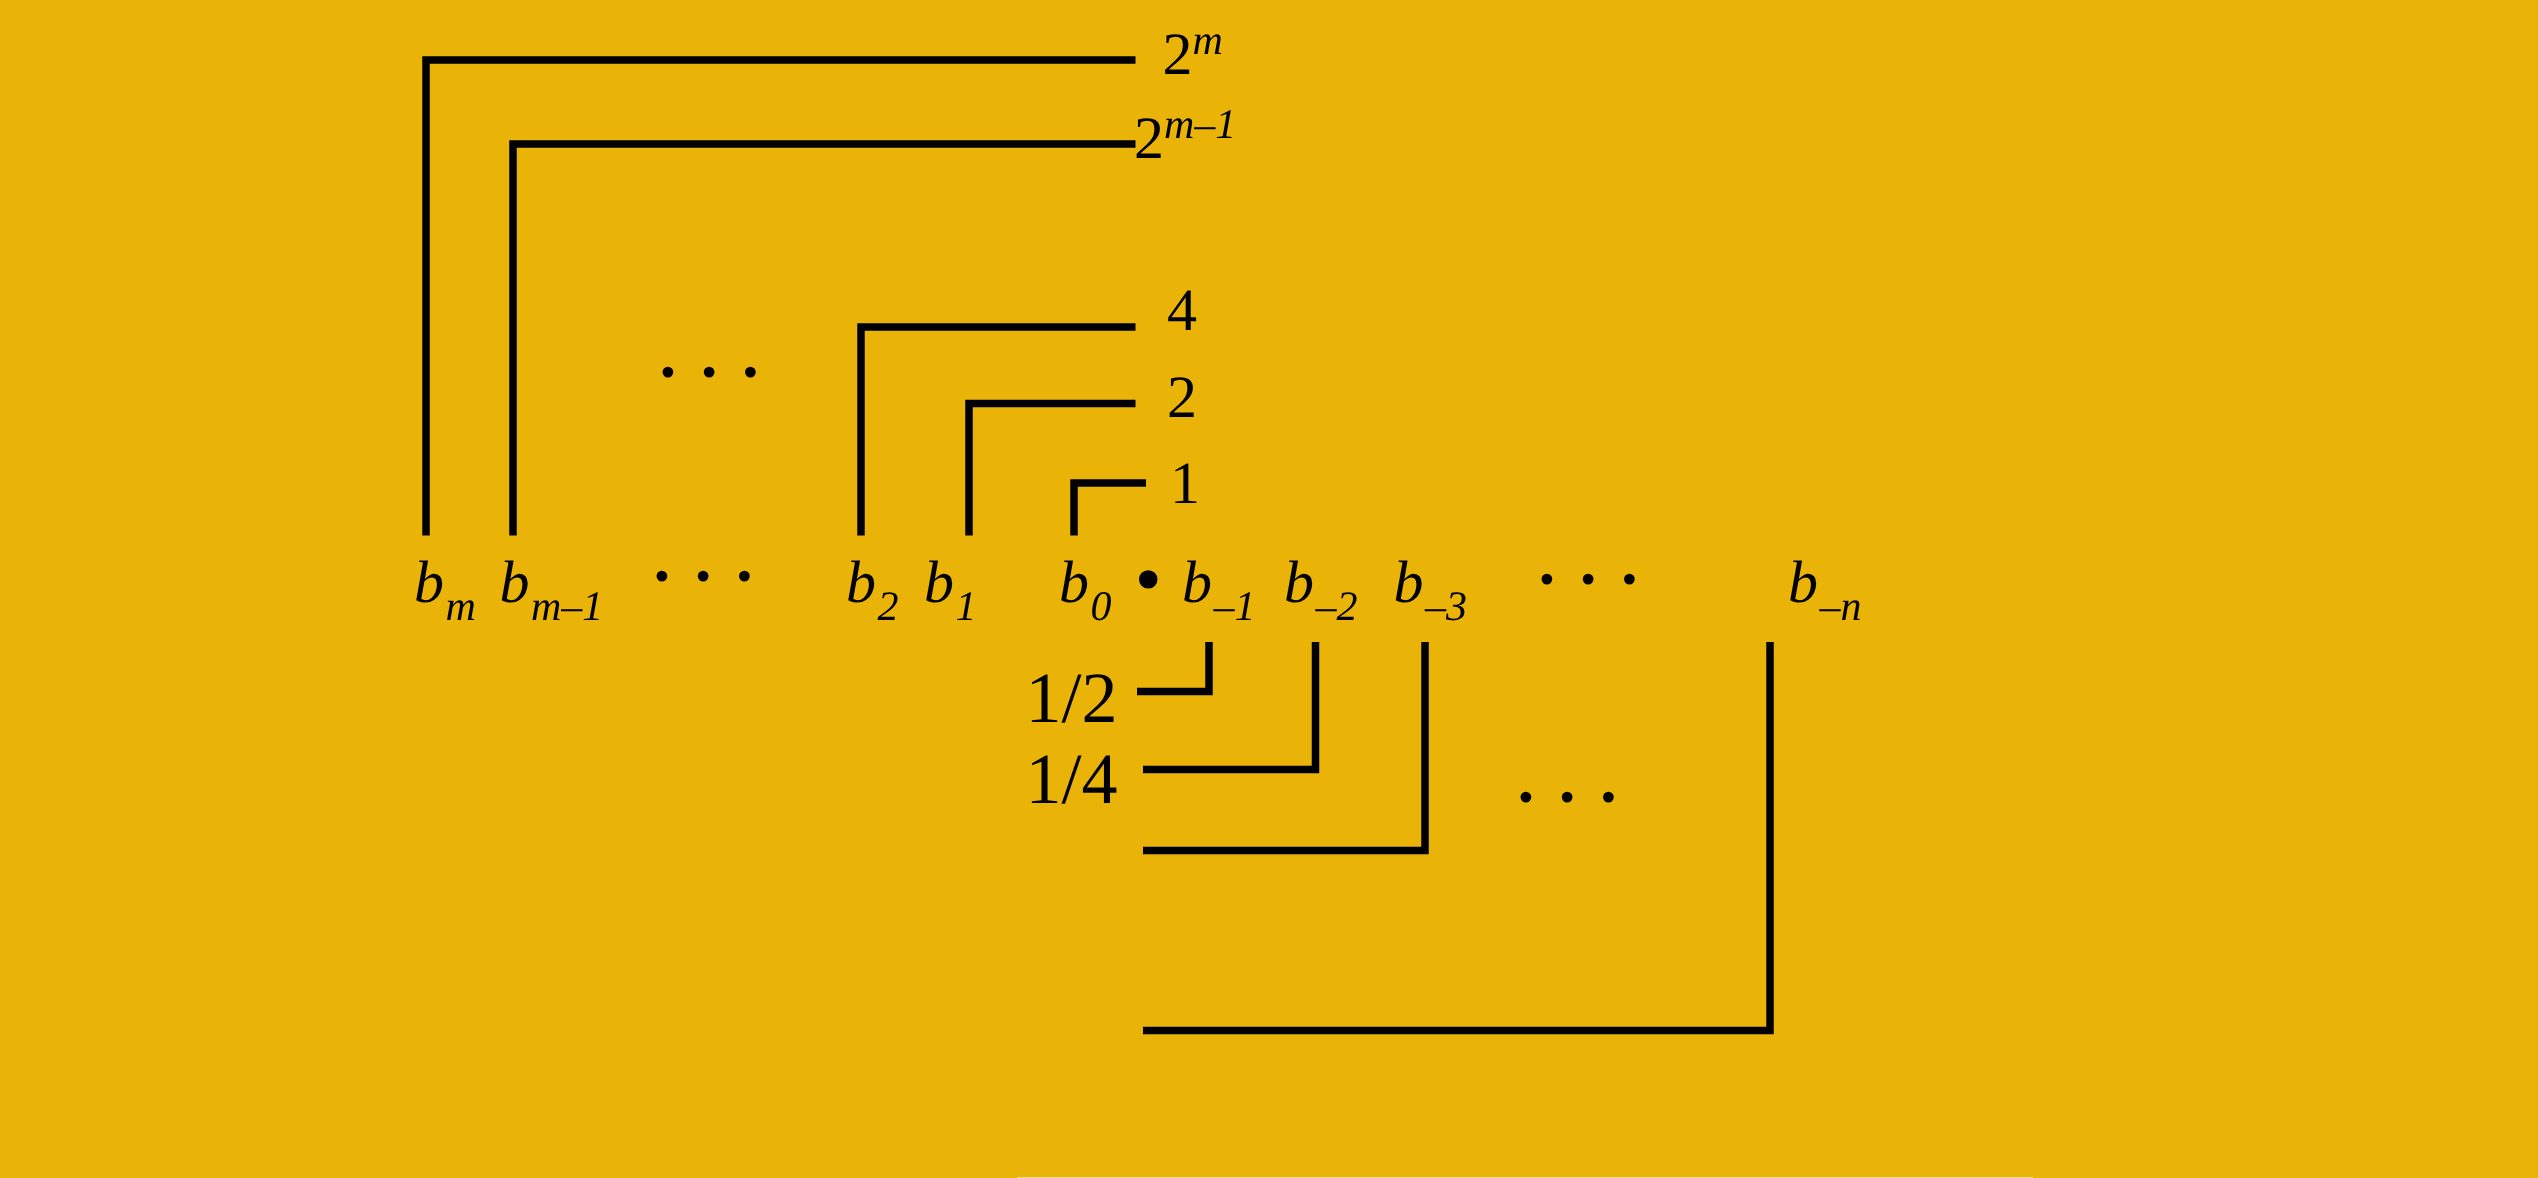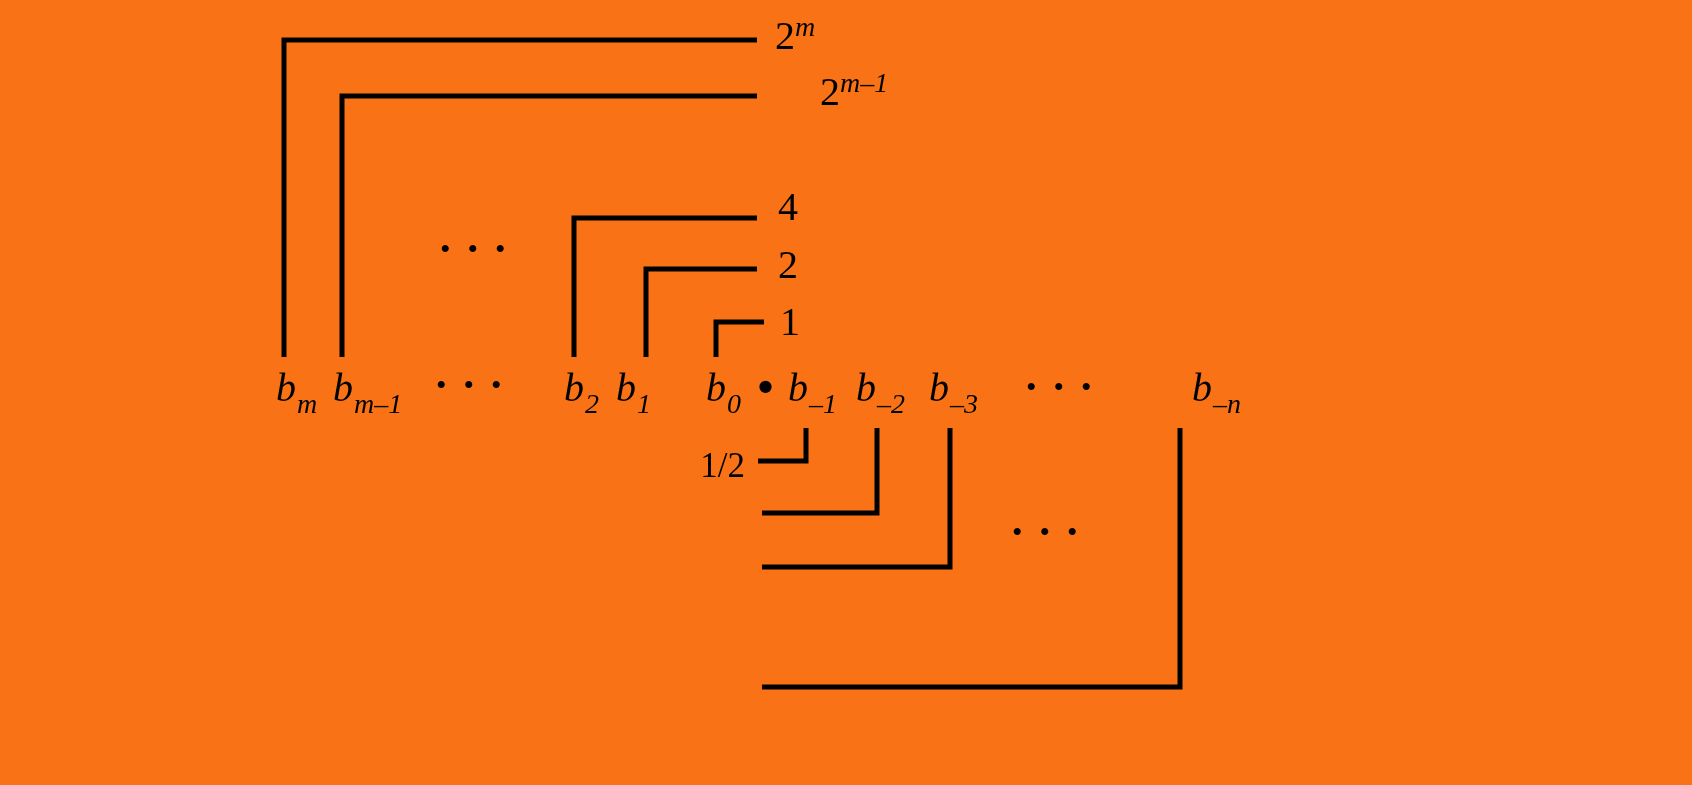--- a/index.html
+++ b/index.html
@@ -1,20 +1,20 @@
 <!DOCTYPE html>
 <html><head>
 <meta charset="utf-8">
 <style>
   html, body { margin: 0; padding: 0; background: #ffffff; }
   .canvas {
     position: relative;
     width: 1692px;
     height: 785px;
-    background: #f97316;
+    background: #eab308;
     overflow: hidden;
     font-family: "Liberation Serif", "DejaVu Serif", serif;
     color: #000000;
   }
   .lines-svg { position: absolute; left: 0; top: 0; }
   .lbl {
     position: absolute;
     font-size: 40px;
     line-height: 46px;
     white-space: nowrap;
@@ -39,21 +39,21 @@
     font-style: italic;
     line-height: 0;
     vertical-align: -12px;
     margin-left: 1px;
   }
   .frac-lbl {
     position: absolute;
     left: 605px;
     width: 140px;
     text-align: right;
-    font-size: 35px;
+    font-size: 48px;
     line-height: 46px;
     white-space: nowrap;
   }
   .ell {
     position: absolute;
     font-size: 30px;
     line-height: 30px;
     letter-spacing: 17px;
     white-space: nowrap;
   }
@@ -80,30 +80,31 @@
       <path d="M716 357 L716 322 L764 322"></path>
       <path d="M806 428 L806 461 L758 461"></path>
       <path d="M877 428 L877 513 L762 513"></path>
       <path d="M950 428 L950 567 L762 567"></path>
       <path d="M1180 428 L1180 687 L762 687"></path>
     </g>
   </svg>
 
   <div class="lbl" style="left:775px; top:13px"><span class="base">2</span><span class="sup">m</span></div>
 
-  <div class="lbl" style="left:820px; top:69px"><span class="base">2</span><span class="sup">m–1</span></div>
+  <div class="lbl" style="left:756px; top:69px"><span class="base">2</span><span class="sup">m–1</span></div>
 
   <div class="lbl" style="left:778px; top:184px"><span class="base">4</span><span class="sup"></span></div>
 
   <div class="lbl" style="left:778px; top:242px"><span class="base">2</span><span class="sup"></span></div>
 
   <div class="lbl" style="left:780px; top:299px"><span class="base">1</span><span class="sup"></span></div>
 
   <div class="frac-lbl" style="top:443px"><span class="base">1/2</span><span class="sup"></span></div>
 
+  <div class="frac-lbl" style="top:497px"><span class="base">1/4</span><span class="sup"></span></div>
 
 
 
   <div class="digit" style="left:276px"><span class="base">b</span><span class="sub">m</span></div>
 
   <div class="digit" style="left:333px"><span class="base">b</span><span class="sub">m–1</span></div>
 
   <span class="ell" style="left:436px; top:370px">•••</span>
 
   <div class="digit" style="left:564px"><span class="base">b</span><span class="sub">2</span></div>

